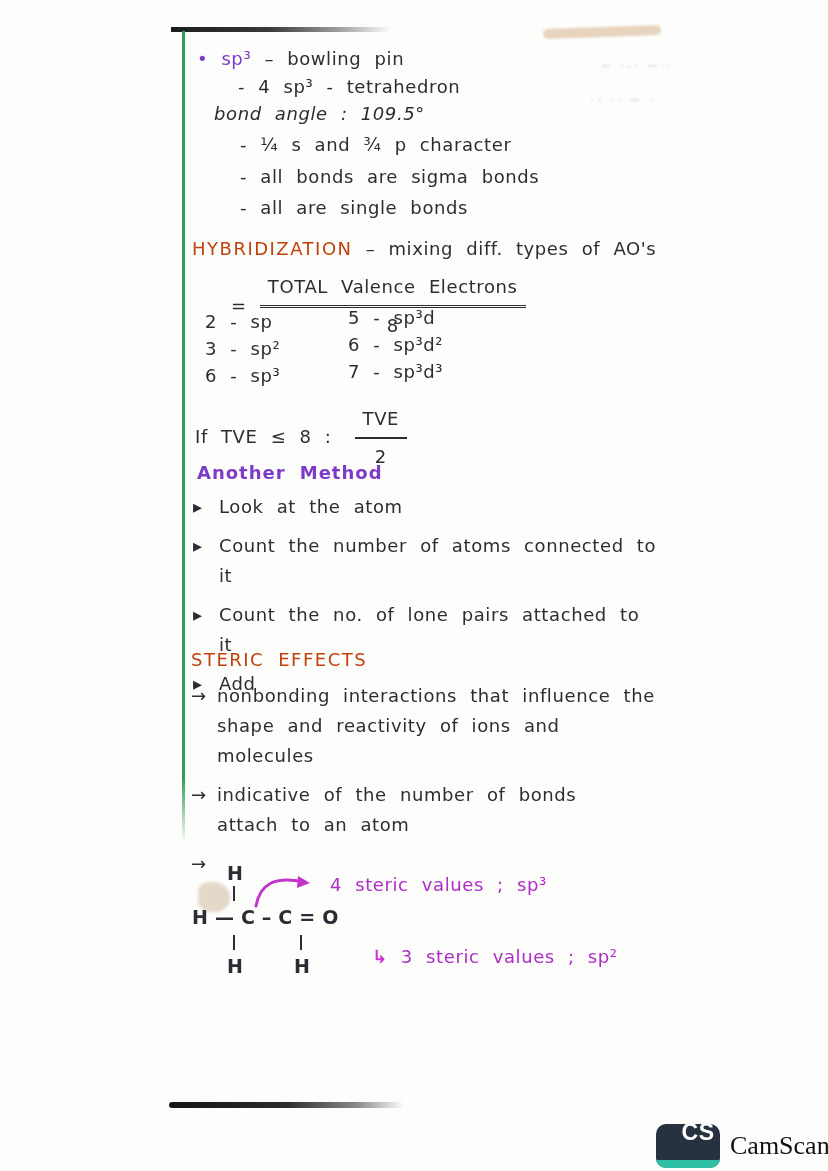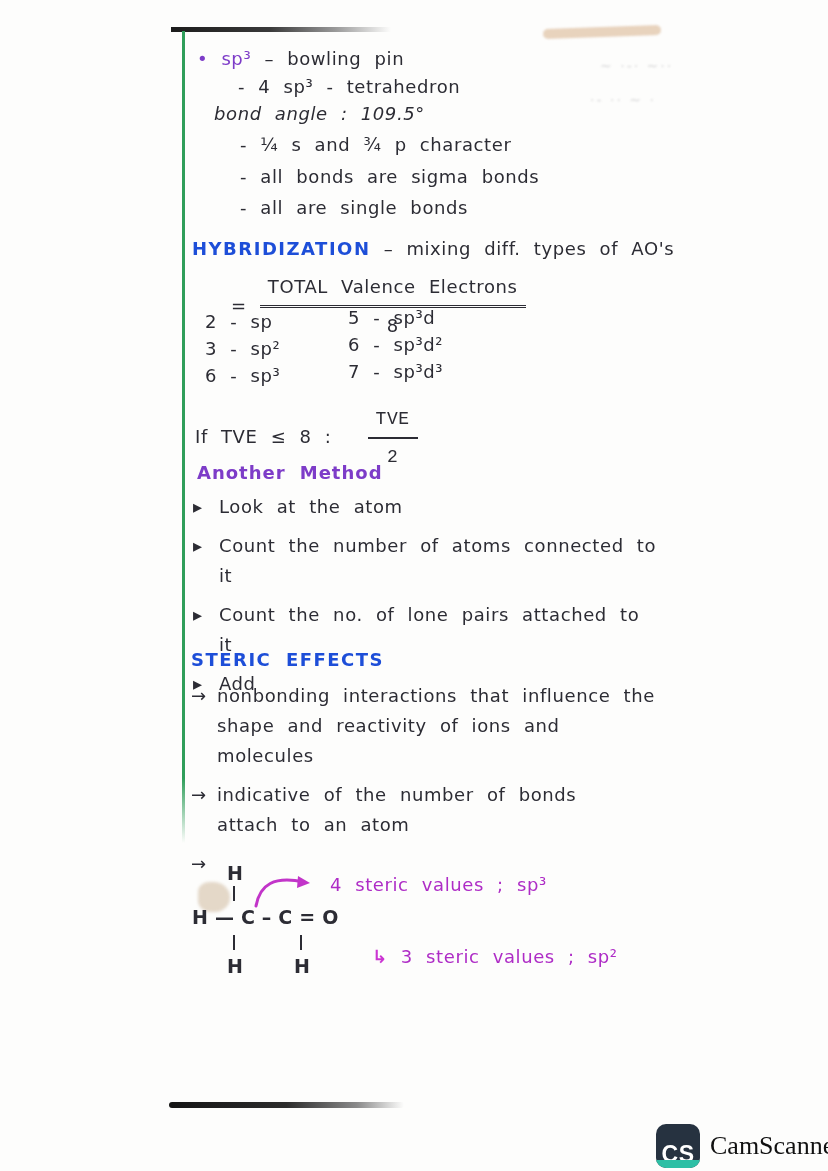--- a/index.html
+++ b/index.html
@@ -8,21 +8,21 @@
     background:#fdfdfc;
     font-family:"DejaVu Sans",sans-serif;
     color:#2c2c34;
   }
   .abs{position:absolute;}
   .note{
     font-size:18px;letter-spacing:.6px;word-spacing:.38em;line-height:30px;
     color:#2c2c34;
   }
   .purple{color:#7d3cc8;}
-  .green-h{color:#1d4ed8;font-weight:bold;letter-spacing:1.5px;}
+  .green-h{color:#c2410c;font-weight:normal;letter-spacing:1.5px;}
   .magenta{color:#ae2cc6;}
   .pink{color:#cb35d2;}
   
   .topline{left:171px;top:27px;width:220px;height:5px;
     background:linear-gradient(to right,#1c1c1c 0%,#3a3a3a 45%,#9a9a9a 75%,rgba(160,160,160,0) 100%);}
   .bottomline{left:169px;top:1102px;width:235px;height:6px;
     background:linear-gradient(to right,#151515 0%,#2c2c2c 50%,#8a8a8a 80%,rgba(150,150,150,0) 100%);
     border-radius:3px;}
   .marginline{left:182px;top:31px;width:3px;height:812px;
     background:linear-gradient(to bottom,#2f9e5a 0%,#2f9e5a 92%,rgba(47,158,90,0) 100%);}
@@ -40,21 +40,21 @@
   
   ul.plain{list-style:none;margin:0;padding:0;}
   ul.plain li{position:relative;padding-left:26px;margin-bottom:9px;}
   ul.plain li .bchar{position:absolute;left:0;top:0;}
   
   .atom{font-size:19px;font-weight:bold;letter-spacing:0;}
   .vbar{width:2px;height:15px;background:#2c2c34;}
   .structrow{display:flex;align-items:center;gap:7px;font-size:19px;font-weight:bold;}
   
   .cs-badge{width:44px;height:44px;border-radius:10px;background:#263240;position:relative;
-    display:flex;align-items:flex-end;justify-content:center;overflow:hidden;}
+    display:flex;align-items:flex-start;justify-content:center;overflow:hidden;padding-left:20px;}
   .cs-badge .cs-txt{color:#fff;font-weight:bold;font-size:23px;letter-spacing:.5px;
     font-family:"Liberation Sans",sans-serif;margin-top:-5px;}
   .cs-badge .cs-strip{position:absolute;left:0;right:0;bottom:0;height:8px;background:#2ebfa5;}
   .cs-label{font-family:"Liberation Serif",serif;font-size:26px;color:#111;margin-left:10px;}
   .arrow-svg{overflow:visible;}
 </style>
 </head>
 <body>
 
 <div class="abs topline"></div>
@@ -92,21 +92,21 @@
   <div>3 - sp²</div>
   <div>6 - sp³</div>
 </div>
 <div class="abs note" style="left:348px;top:304px;line-height:27px;">
   <div>5 - sp³d</div>
   <div>6 - sp³d²</div>
   <div>7 - sp³d³</div>
 </div>
 <div class="abs note" style="left:195px;top:404px;">
   <span>If TVE ≤ 8  :</span>
-  <span class="frac sgl" style="margin-left:23px;font-family:Liberation Mono, monospace;">
+  <span class="frac sgl" style="margin-left:10px;">
     <span class="num">TVE</span>
     <span class="den">2</span>
   </span>
 </div>
 
 <div class="abs note purple" style="left:197px;top:458px;font-weight:bold;letter-spacing:1px;text-align:right;">Another Method</div>
 <ul class="plain abs note" style="left:193px;top:492px;width:468px;">
   <li>
     <span class="bchar">▸</span>
     <span>Look at the atom</span>

